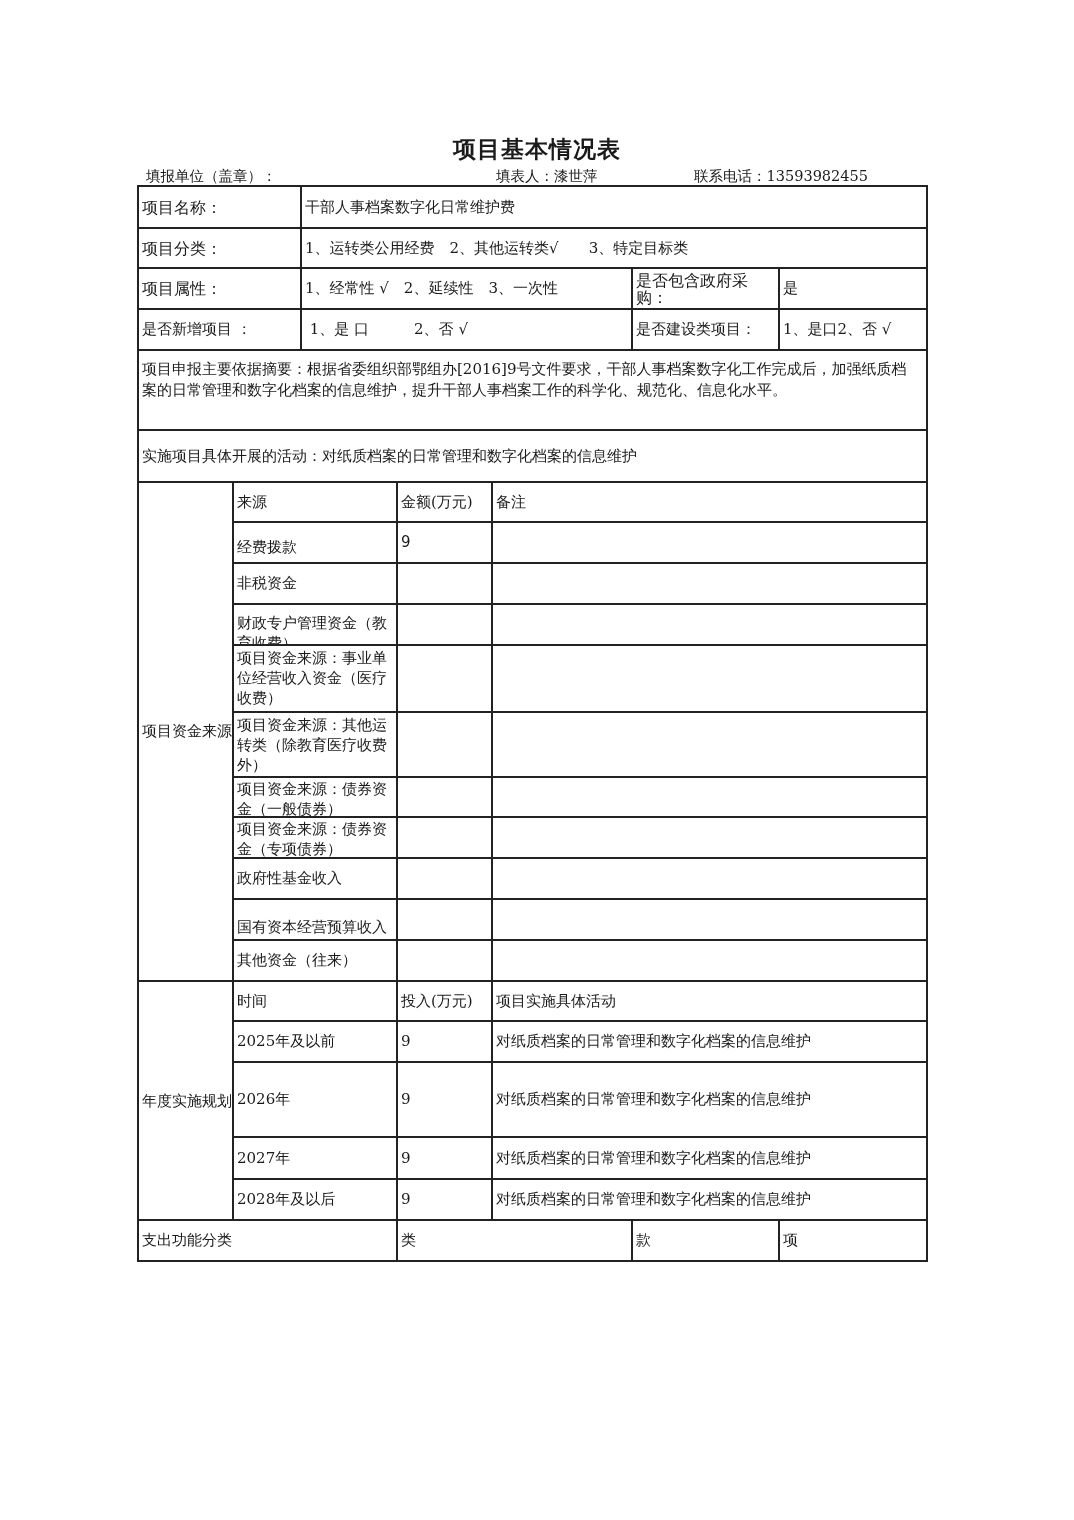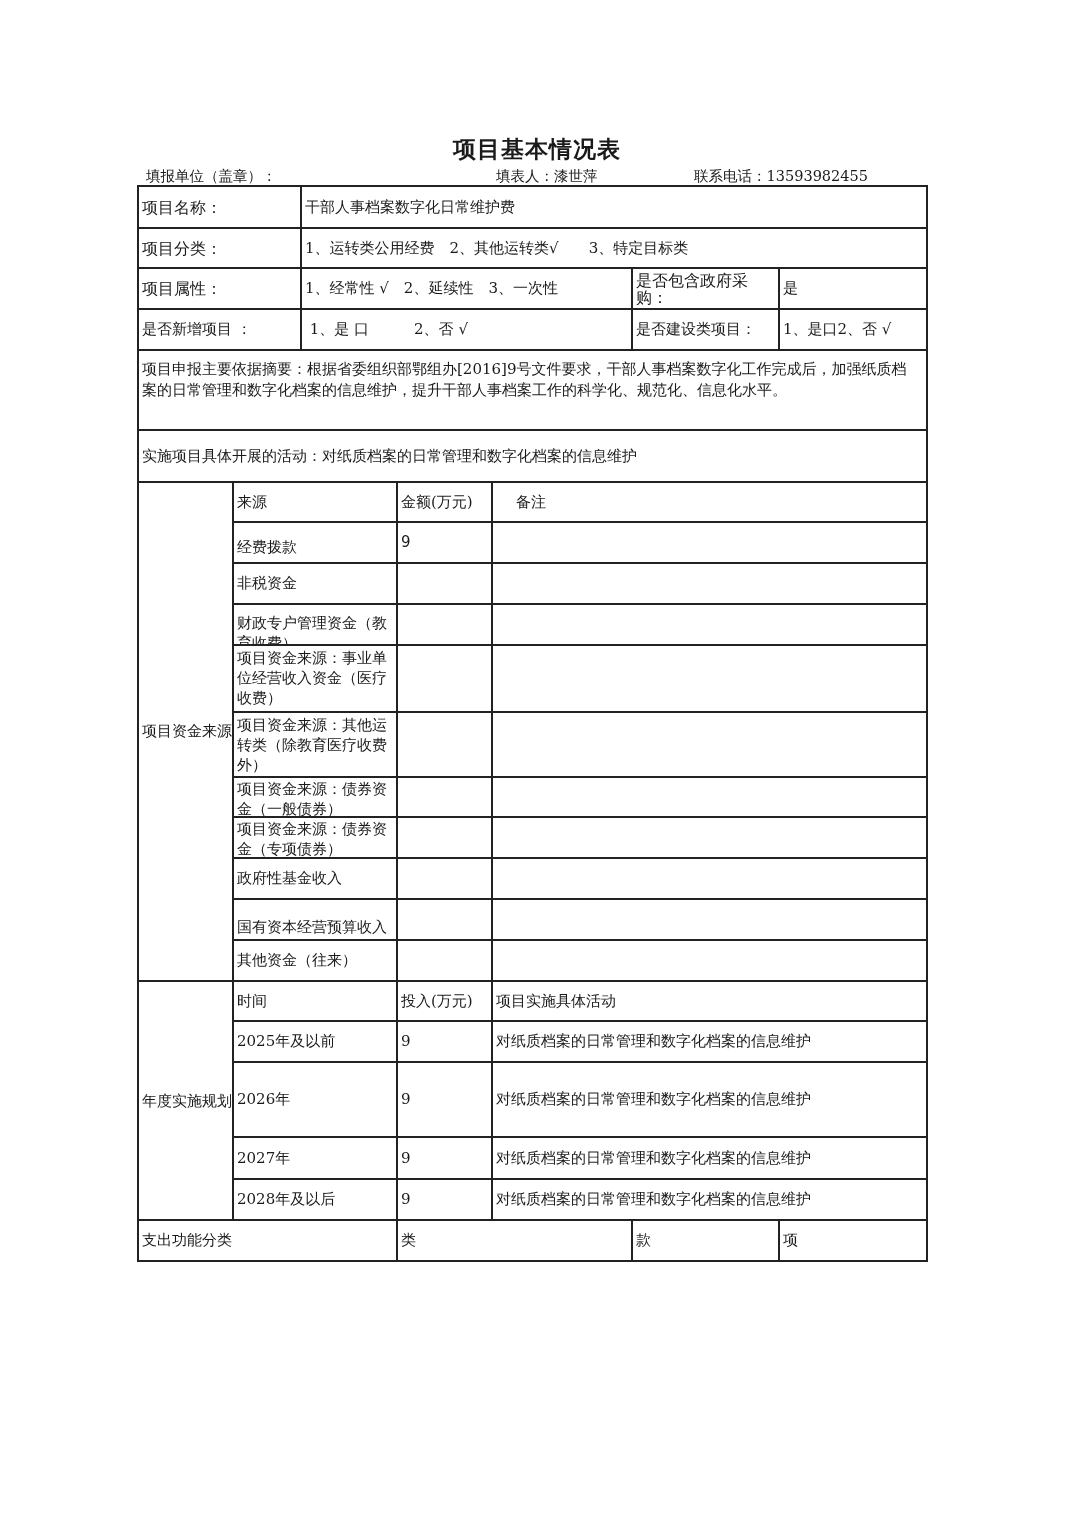--- a/index.html
+++ b/index.html
@@ -79,21 +79,21 @@
   <div class="cell" style="left:780px;top:310px;width:145px;height:39px;">1、是口2、否 √</div>
 
   <div class="cell top wrap" style="left:139px;top:351px;width:785px;height:78px;padding-top:8px;padding-right:4px;line-height:21px;">项目申报主要依据摘要：根据省委组织部鄂组办[2016]9号文件要求，干部人事档案数字化工作完成后，加强纸质档案的日常管理和数字化档案的信息维护，提升干部人事档案工作的科学化、规范化、信息化水平。</div>
 
   <div class="cell" style="left:139px;top:431px;width:785px;height:50px;">实施项目具体开展的活动：对纸质档案的日常管理和数字化档案的信息维护</div>
 
   <div class="cell" style="left:139px;top:483px;width:93px;height:497px;line-height:21px;align-items:center;">项目资金来源</div>
 
   <div class="cell" style="left:234px;top:483px;width:162px;height:38px;">来源</div>
   <div class="cell" style="left:398px;top:483px;width:93px;height:38px;">金额(万元)</div>
-  <div class="cell" style="left:493px;top:483px;width:430px;height:38px;margin-left:20px;">备注</div>
+  <div class="cell" style="left:493px;top:483px;width:430px;height:38px;">备注</div>
 
   <div>
     <div class="cell" style="left:234px;top:523px;width:162px;height:48px;">经费拨款</div>
     <div class="cell" style="left:398px;top:523px;width:93px;height:39px;font-family:'DejaVu Sans',sans-serif;">9</div>
     <div class="cell" style="left:493px;top:523px;width:430px;height:39px;"></div>
   </div>
   <div>
     <div class="cell" style="left:234px;top:564px;width:162px;height:39px;">非税资金</div>
     <div class="cell" style="left:398px;top:564px;width:93px;height:39px;"></div>
     <div class="cell" style="left:493px;top:564px;width:430px;height:39px;"></div>

